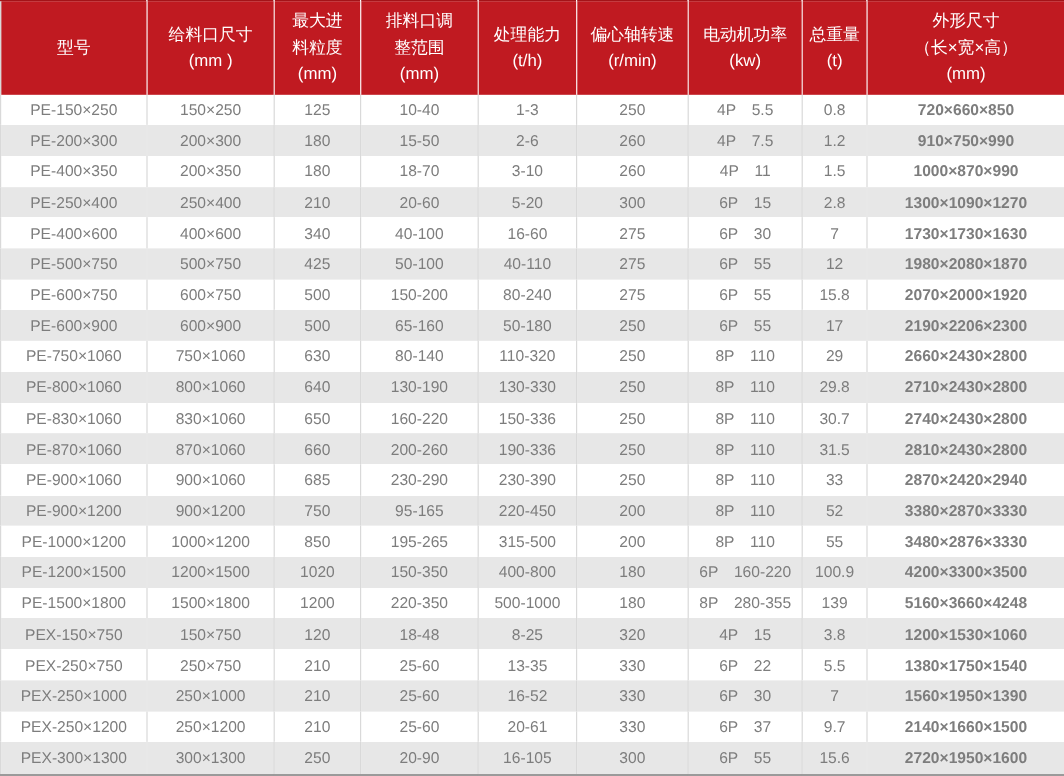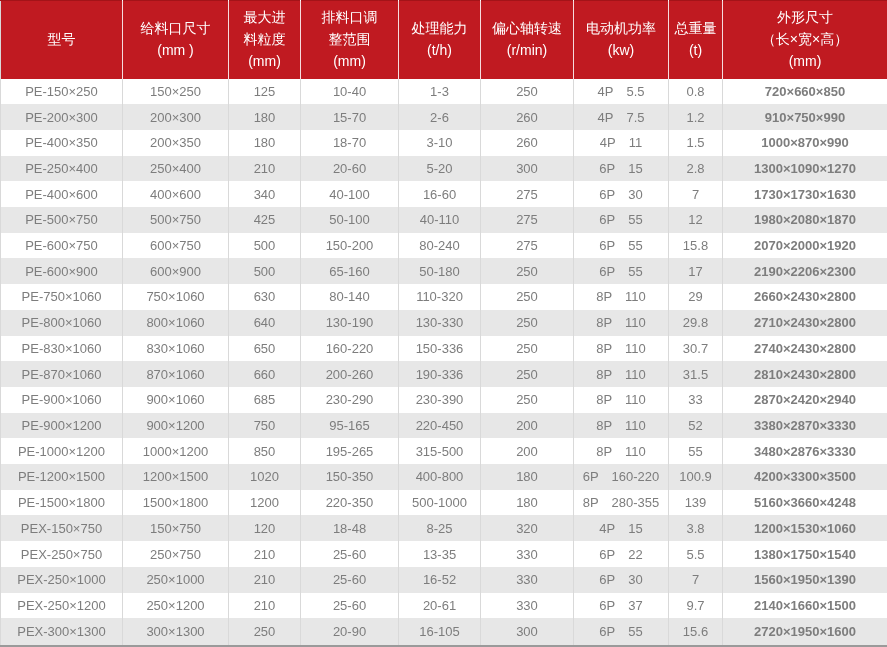--- a/index.html
+++ b/index.html
@@ -122,21 +122,21 @@
             <span>5.5</span>
           </div>
         </td>
         <td>0.8</td>
         <td>720×660×850</td>
       </tr>
       <tr>
         <td>PE-200×300</td>
         <td>200×300</td>
         <td>180</td>
-        <td>15-70</td>
+        <td>15-50</td>
         <td>2-6</td>
         <td>260</td>
         <td>
           <div class="motor">
             <span>4P</span>
             <span>7.5</span>
           </div>
         </td>
         <td>1.2</td>
         <td>910×750×990</td>

